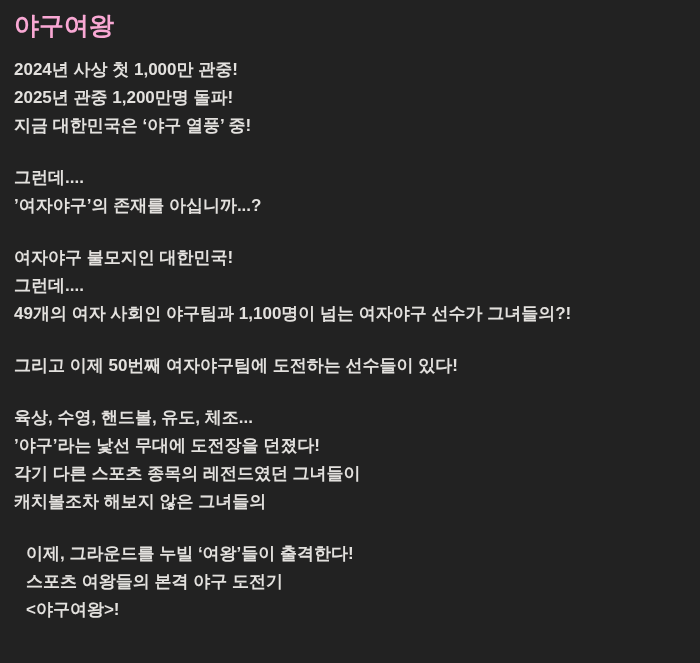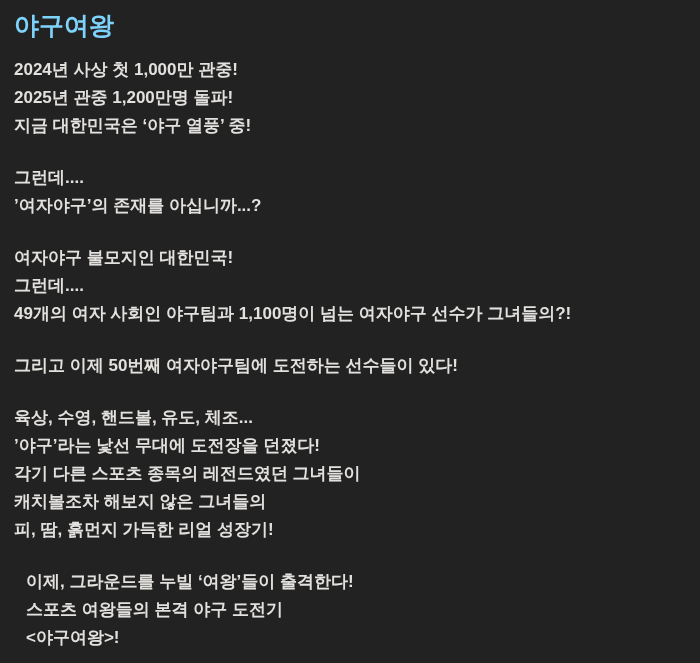--- a/index.html
+++ b/index.html
@@ -16,21 +16,21 @@
     background: #222222;
     font-family: "Liberation Sans", "DejaVu Sans", sans-serif;
     color: #e3e1de;
     overflow: hidden;
   }
   .page h1 {
     margin: 0 0 16px 0;
     font-size: 25px;
     line-height: 30px;
     font-weight: 700;
-    color: #7dd3fc;
+    color: #f9a8d4;
     letter-spacing: 0;
   }
   .page p {
     margin: 0 0 24px 0;
     font-size: 17px;
     line-height: 28px;
     font-weight: 700;
   }
   .page p:last-child {
     margin-bottom: 0;
@@ -67,21 +67,20 @@
 
   <p>
     <span class="line">그리고 이제 50번째 여자야구팀에 도전하는 선수들이 있다!</span>
   </p>
 
   <p>
     <span class="line">육상, 수영, 핸드볼, 유도, 체조...</span>
     <span class="line">’야구’라는 낯선 무대에 도전장을 던졌다!</span>
     <span class="line">각기 다른 스포츠 종목의 레전드였던 그녀들이</span>
     <span class="line">캐치볼조차 해보지 않은 그녀들의</span>
-    <span class="line">피, 땀, 흙먼지 가득한 리얼 성장기!</span>
   </p>
 
   <p>
     <span class="line">이제, 그라운드를 누빌 ‘여왕’들이 출격한다!</span>
     <span class="line">스포츠 여왕들의 본격 야구 도전기</span>
     <span class="line">&lt;야구여왕&gt;!</span>
   </p>
 
 </main>
 

